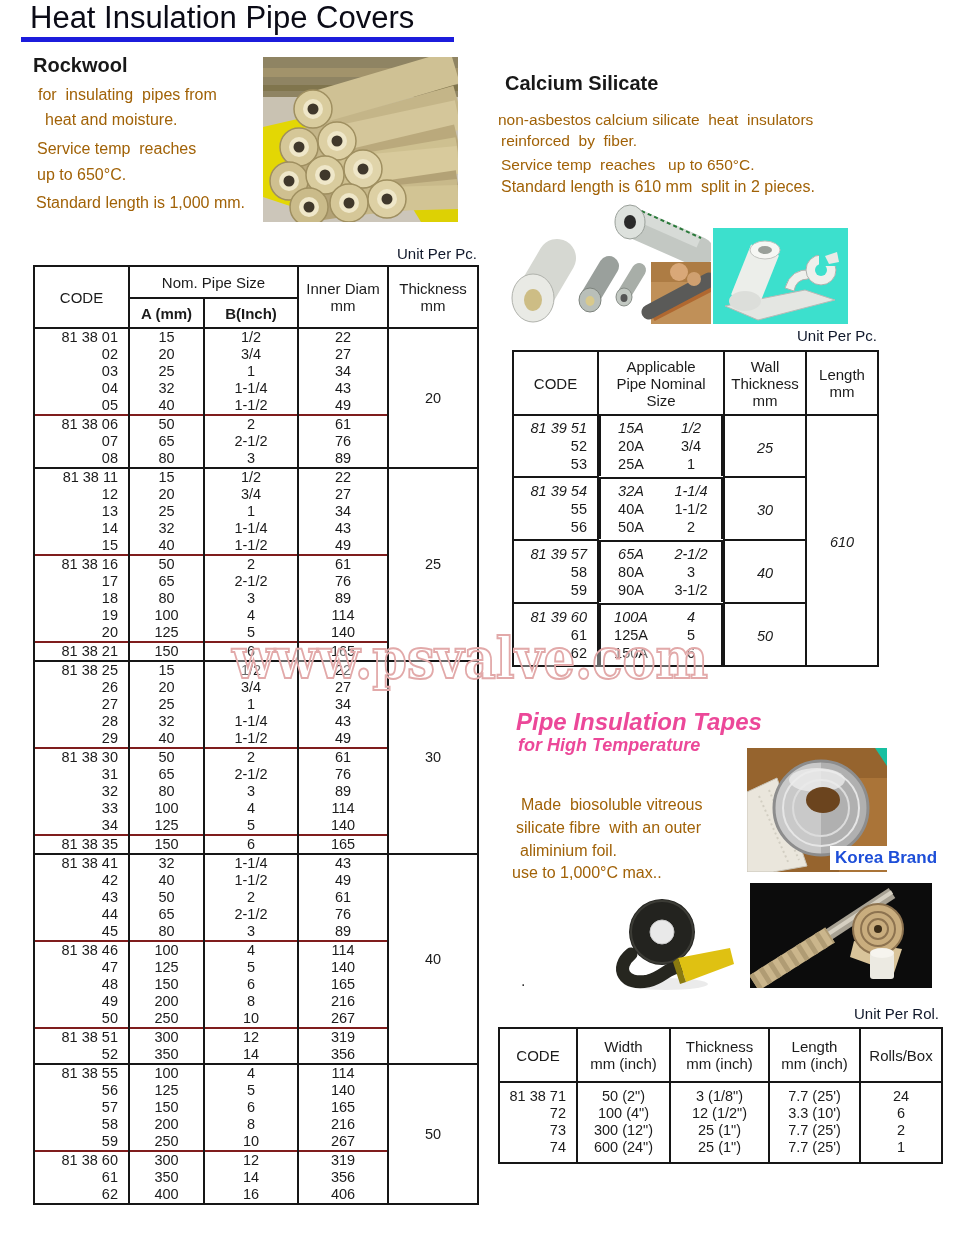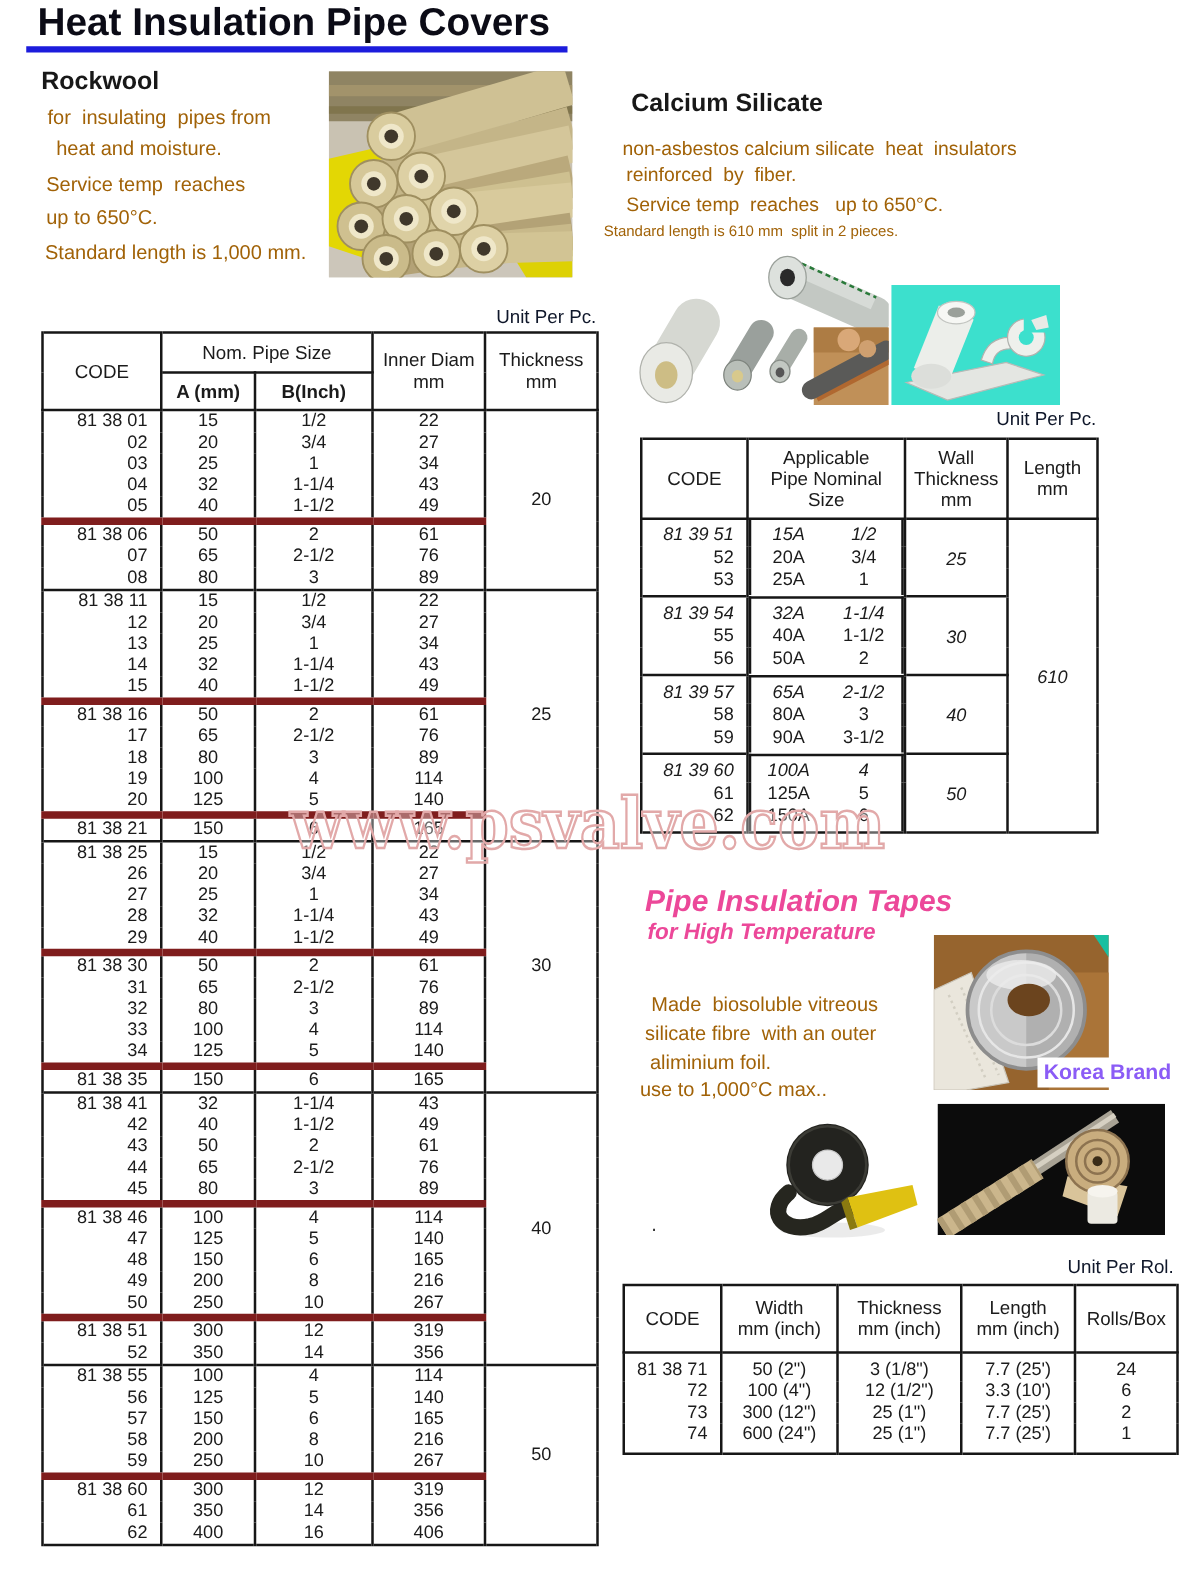--- a/index.html
+++ b/index.html
@@ -1,39 +1,39 @@
 <!DOCTYPE html>
 <html><head>
 <meta charset="utf-8">
 <style>
   html,body{margin:0;padding:0;background:#ffffff;}
   #page{position:relative;width:956px;height:1260px;background:#fff;overflow:hidden;
         font-family:"Liberation Sans",sans-serif;color:#1c1c1c;}
   .line{position:absolute;white-space:pre;font-size:16px;color:#a16207;}
 
   
-  #title{position:absolute;left:30px;top:0px;font-size:31px;font-weight:bold;color:#0b0b16;letter-spacing:0;}
+  #title{position:absolute;left:30px;top:0px;font-size:31px;font-weight:normal;color:#0b0b16;letter-spacing:0;}
   #title-underline{position:absolute;left:21px;top:37px;width:433px;height:5px;background:#1c1cdc;}
 
   
   .h2{position:absolute;font-size:20px;font-weight:bold;color:#181818;}
   .h2i{position:absolute;font-weight:bold;font-style:italic;color:#ec4899;}
 
   
   .unit-note{position:absolute;font-size:15px;color:#0f172a;text-align:right;}
 
   
   .datatable{position:absolute;border-collapse:collapse;table-layout:fixed;
              font-family:"Liberation Sans",sans-serif;color:#1b1b1b;border:2px solid #161616;}
   .datatable th,.datatable td{border-left:2px solid #161616;border-right:2px solid #161616;
              padding:0;font-weight:normal;}
   .datatable thead th{border-bottom:2px solid #161616;white-space:pre-line;
              font-size:15px;text-align:center;vertical-align:middle;line-height:17px;}
   .datatable tbody td{font-size:14.5px;line-height:17px;vertical-align:middle;}
-  .datatable tr.subdiv td{border-top:6px solid #7f1d1d;}
+  .datatable tr.subdiv td{border-top:2px solid #7f1d1d;}
   .datatable tr.groupdiv td{border-top:2px solid #161616;}
   td.code{text-align:right;padding-right:10px;}
   td.num{text-align:center;}
   td.thick{text-align:center;font-size:15px;}
 
   #rockwool-table{left:33px;top:265px;width:444px;}
   #rockwool-table thead tr.r1 th{height:30px;}
   #rockwool-table thead tr.r2 th{height:28px;font-weight:bold;}
 
   #calcium-table{left:512px;top:350px;width:365px;}
@@ -49,21 +49,21 @@
   #tapes-table tbody tr:first-child td{padding-top:5px;}
   #tapes-table tbody tr:last-child td{padding-bottom:6px;}
   #tapes-table td.num, #tapes-table td.code{white-space:pre;}
 
   
   .photo{position:absolute;line-height:0;}
 
   
   #watermark{position:absolute;left:230px;top:624px;z-index:50;pointer-events:none;}
 
-  #korea-brand{position:absolute;left:830px;top:846px;background:#ffffff;color:#8b5cf6;
+  #korea-brand{position:absolute;left:830px;top:846px;background:#ffffff;color:#1d4ed8;
                font-size:17px;font-weight:bold;padding:2px 5px;white-space:pre;}
   #stray-dot{position:absolute;left:521px;top:972px;font-size:16px;color:#333;}
 </style>
 </head>
 <body>
 
 <div id="page">
 
   <div id="title">Heat Insulation Pipe Covers</div>
   <div id="title-underline"></div>
@@ -126,21 +126,21 @@
           <circle cx="86" cy="146" r="5.5"></circle>
           <circle cx="124" cy="142" r="5.5"></circle>
       </g>
     </svg>
   </div>
 
   <div class="h2" style="left:505px;top:72px;">Calcium Silicate</div>
   <div class="line" style="left:498px;top:111px;font-size:15.5px;">non-asbestos calcium silicate  heat  insulators</div>
   <div class="line" style="left:501px;top:132px;font-size:15.5px;">reinforced  by  fiber.</div>
   <div class="line" style="left:501px;top:156px;font-size:15.5px;">Service temp  reaches   up to 650°C.</div>
-  <div class="line" style="left:483px;top:178px;font-size:12px;text-align:right;">Standard length is 610 mm  split in 2 pieces.</div>
+  <div class="line" style="left:501px;top:178px;font-size:16px;text-align:right;">Standard length is 610 mm  split in 2 pieces.</div>
 
   <div class="photo" style="left:503px;top:200px;">
     <svg width="208" height="128" viewBox="0 0 208 128">
       <rect width="208" height="128" fill="#ffffff"></rect>
       <line x1="128" y1="22" x2="196" y2="52" stroke="#c3c8c3" stroke-width="30" stroke-linecap="round"></line>
       <line x1="128" y1="12" x2="196" y2="42" stroke="#d7dbd7" stroke-width="12"></line>
       <line x1="132" y1="8" x2="198" y2="38" stroke="#2a7a3a" stroke-width="2" stroke-dasharray="4 3"></line>
       <ellipse cx="127" cy="22" rx="15" ry="17" fill="#dde1dd" stroke="#9aa09a"></ellipse>
       <ellipse cx="127" cy="22" rx="6" ry="7" fill="#2a2a2a"></ellipse>
       <line x1="34" y1="92" x2="54" y2="58" stroke="#d6d8d2" stroke-width="38" stroke-linecap="round"></line>

